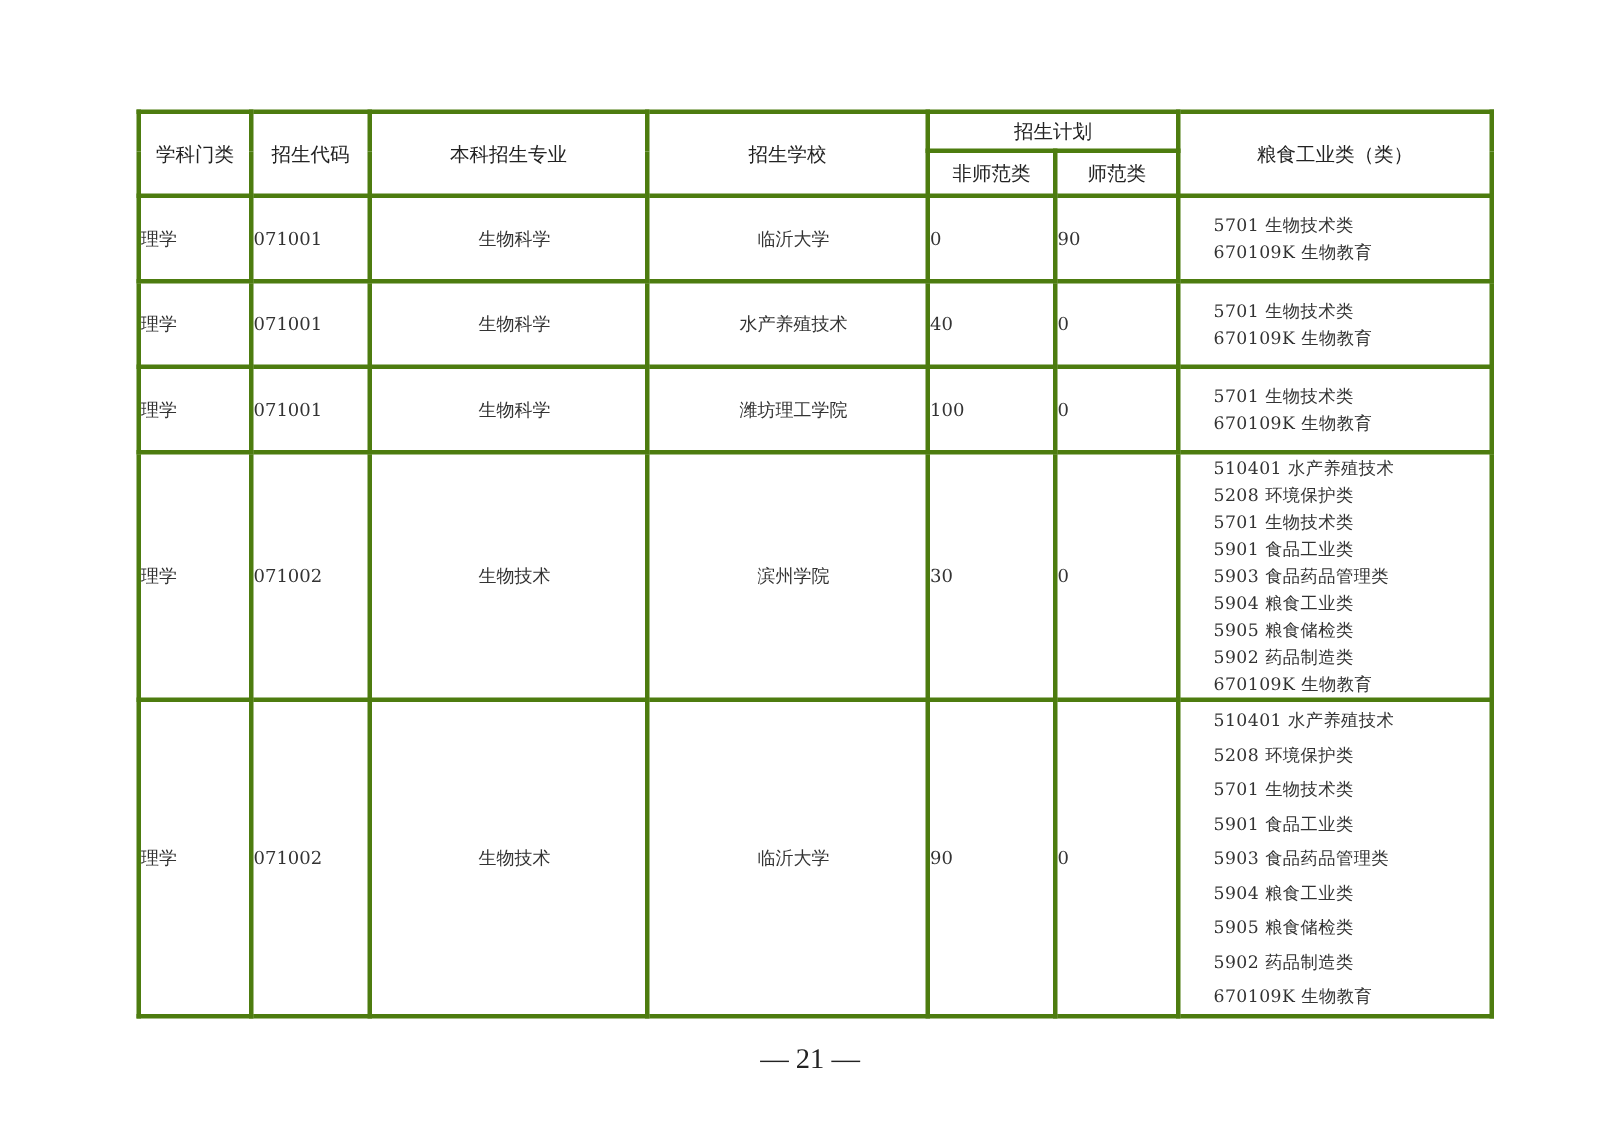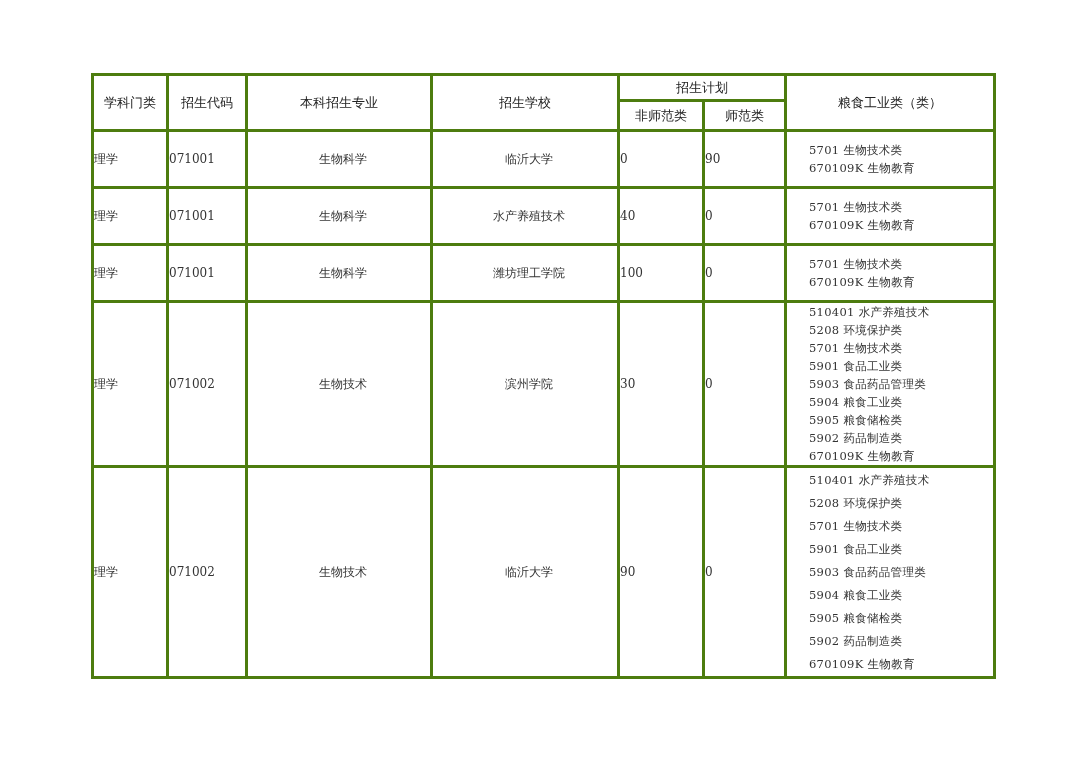--- a/index.html
+++ b/index.html
@@ -130,13 +130,14 @@
           <span class="spec-line">5903 食品药品管理类</span>
           <span class="spec-line">5904 粮食工业类</span>
           <span class="spec-line">5905 粮食储检类</span>
           <span class="spec-line">5902 药品制造类</span>
           <span class="spec-line">670109K 生物教育</span>
         </td>
       </tr>
     </tbody>
   </table>
 
+  <div class="footer">— 21 —</div>
 </div>
 
 </body></html>

